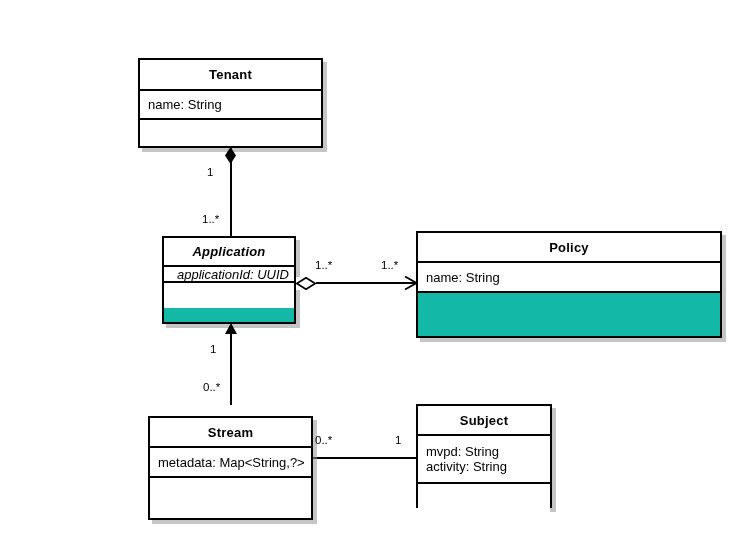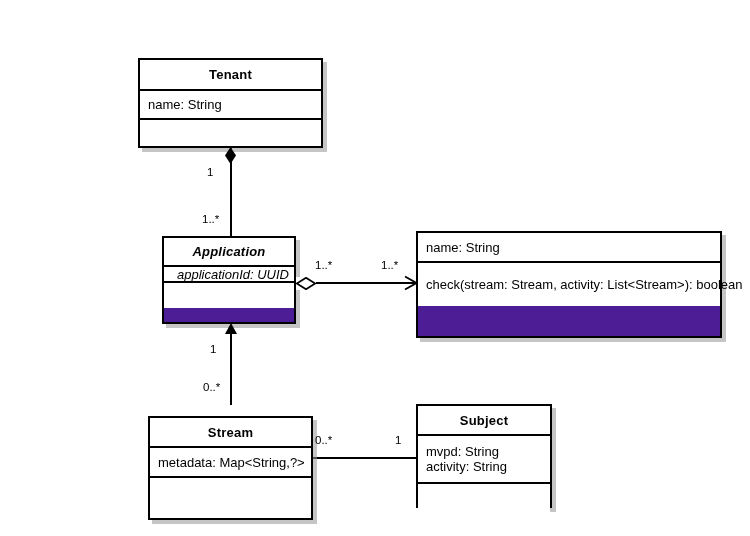--- a/index.html
+++ b/index.html
@@ -13,21 +13,21 @@
     height: 536px;
     background: #ffffff;
     overflow: hidden;
     font-family: "Liberation Sans", sans-serif;
   }
 
   
   .uml-class {
     position: absolute;
     box-sizing: border-box;
-    background: #4c1d95;
+    background: #14b8a6;
     border: 2px solid #000000;
     box-shadow: 4px 4px 0 0 rgba(150,150,150,0.55);
     z-index: 5;
   }
   .compartment {
     box-sizing: border-box;
     background: #ffffff;
     display: flex;
     flex-direction: column;
     justify-content: center;
@@ -153,24 +153,24 @@
       <div class="class-name">Application</div>
     </div>
     <div class="compartment divider" style="height:16px;text-align:center;">
       <div class="attr-line">applicationId: UUID</div>
     </div>
     <div class="compartment" style="height:25px;"></div>
   </div>
 
   <div class="uml-class" style="left:416px; top:231px; width:306px; height:107px;">
     <div class="compartment divider" style="height:30px;">
+      <div class="class-name">Policy</div>
+    </div>
+    <div class="compartment divider" style="height:30px;">
       <div class="attr-line">name: String</div>
-    </div>
-    <div class="compartment" style="height:43px;">
-      <div class="op-line">check(stream: Stream, activity: List&lt;Stream&gt;): boolean</div>
     </div>
   </div>
 
   <div class="uml-class" style="left:148px; top:416px; width:165px; height:104px;">
     <div class="compartment divider" style="height:30px;">
       <div class="class-name">Stream</div>
     </div>
     <div class="compartment divider" style="height:30px;">
       <div class="attr-line">metadata: Map&lt;String,?&gt;</div>
     </div>

